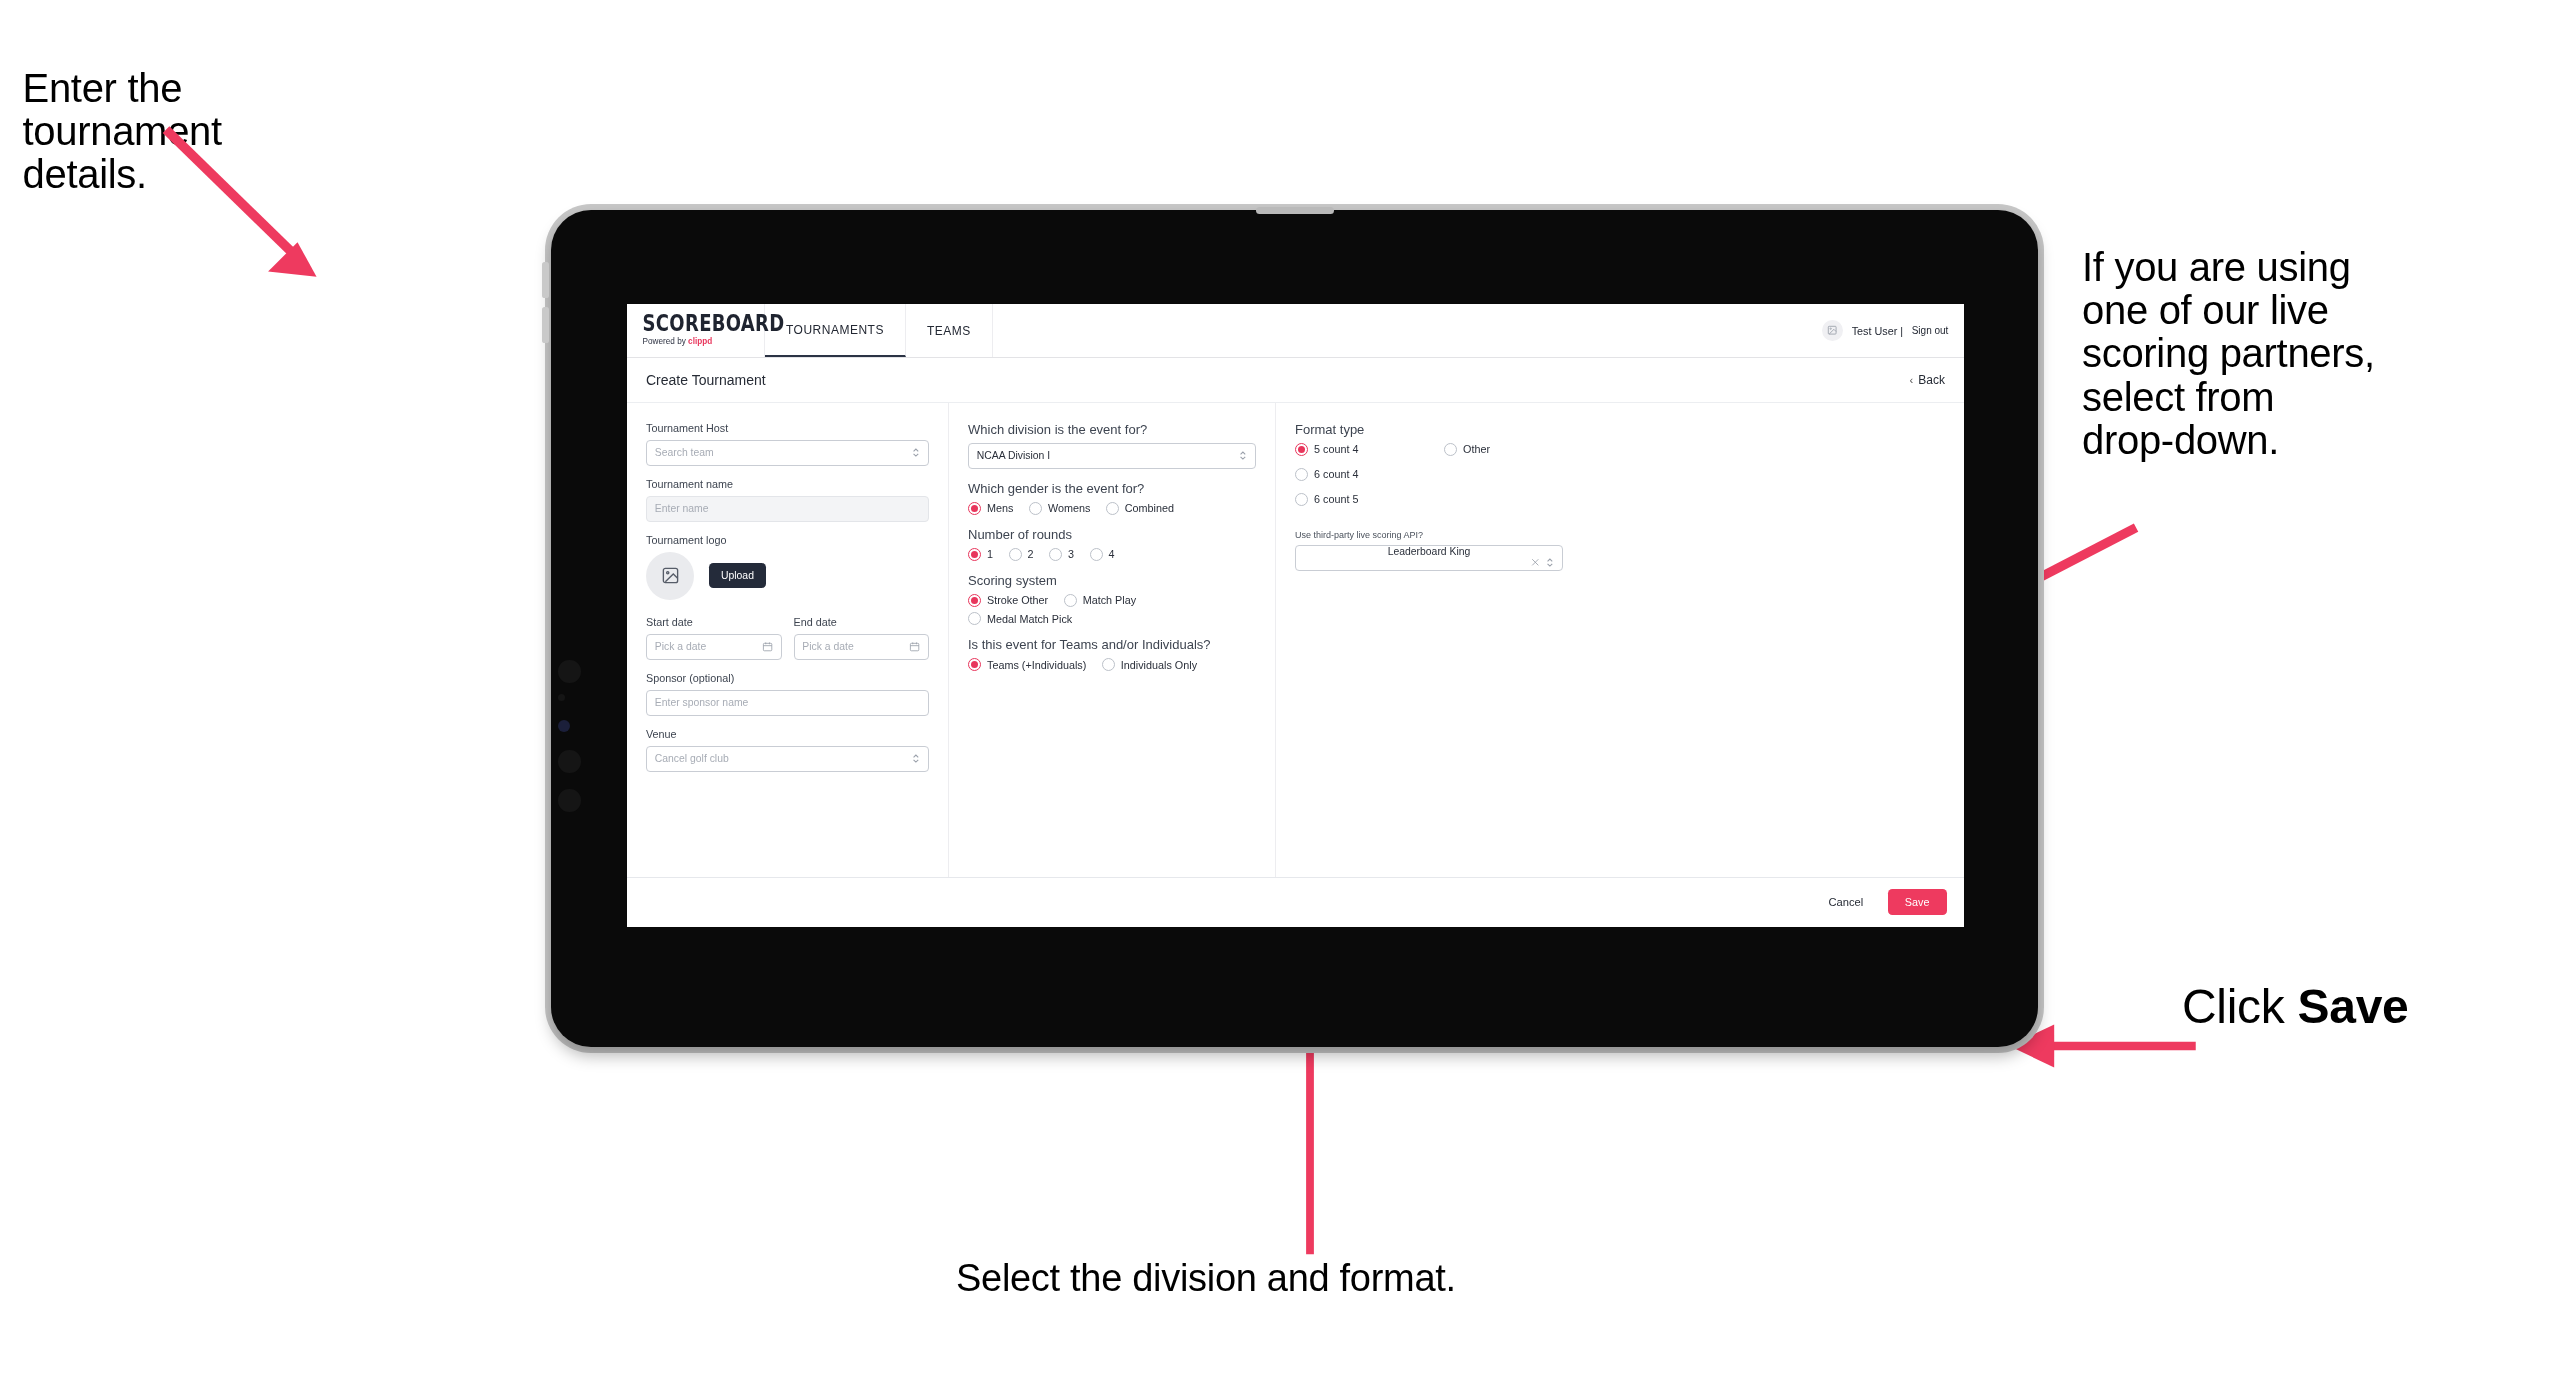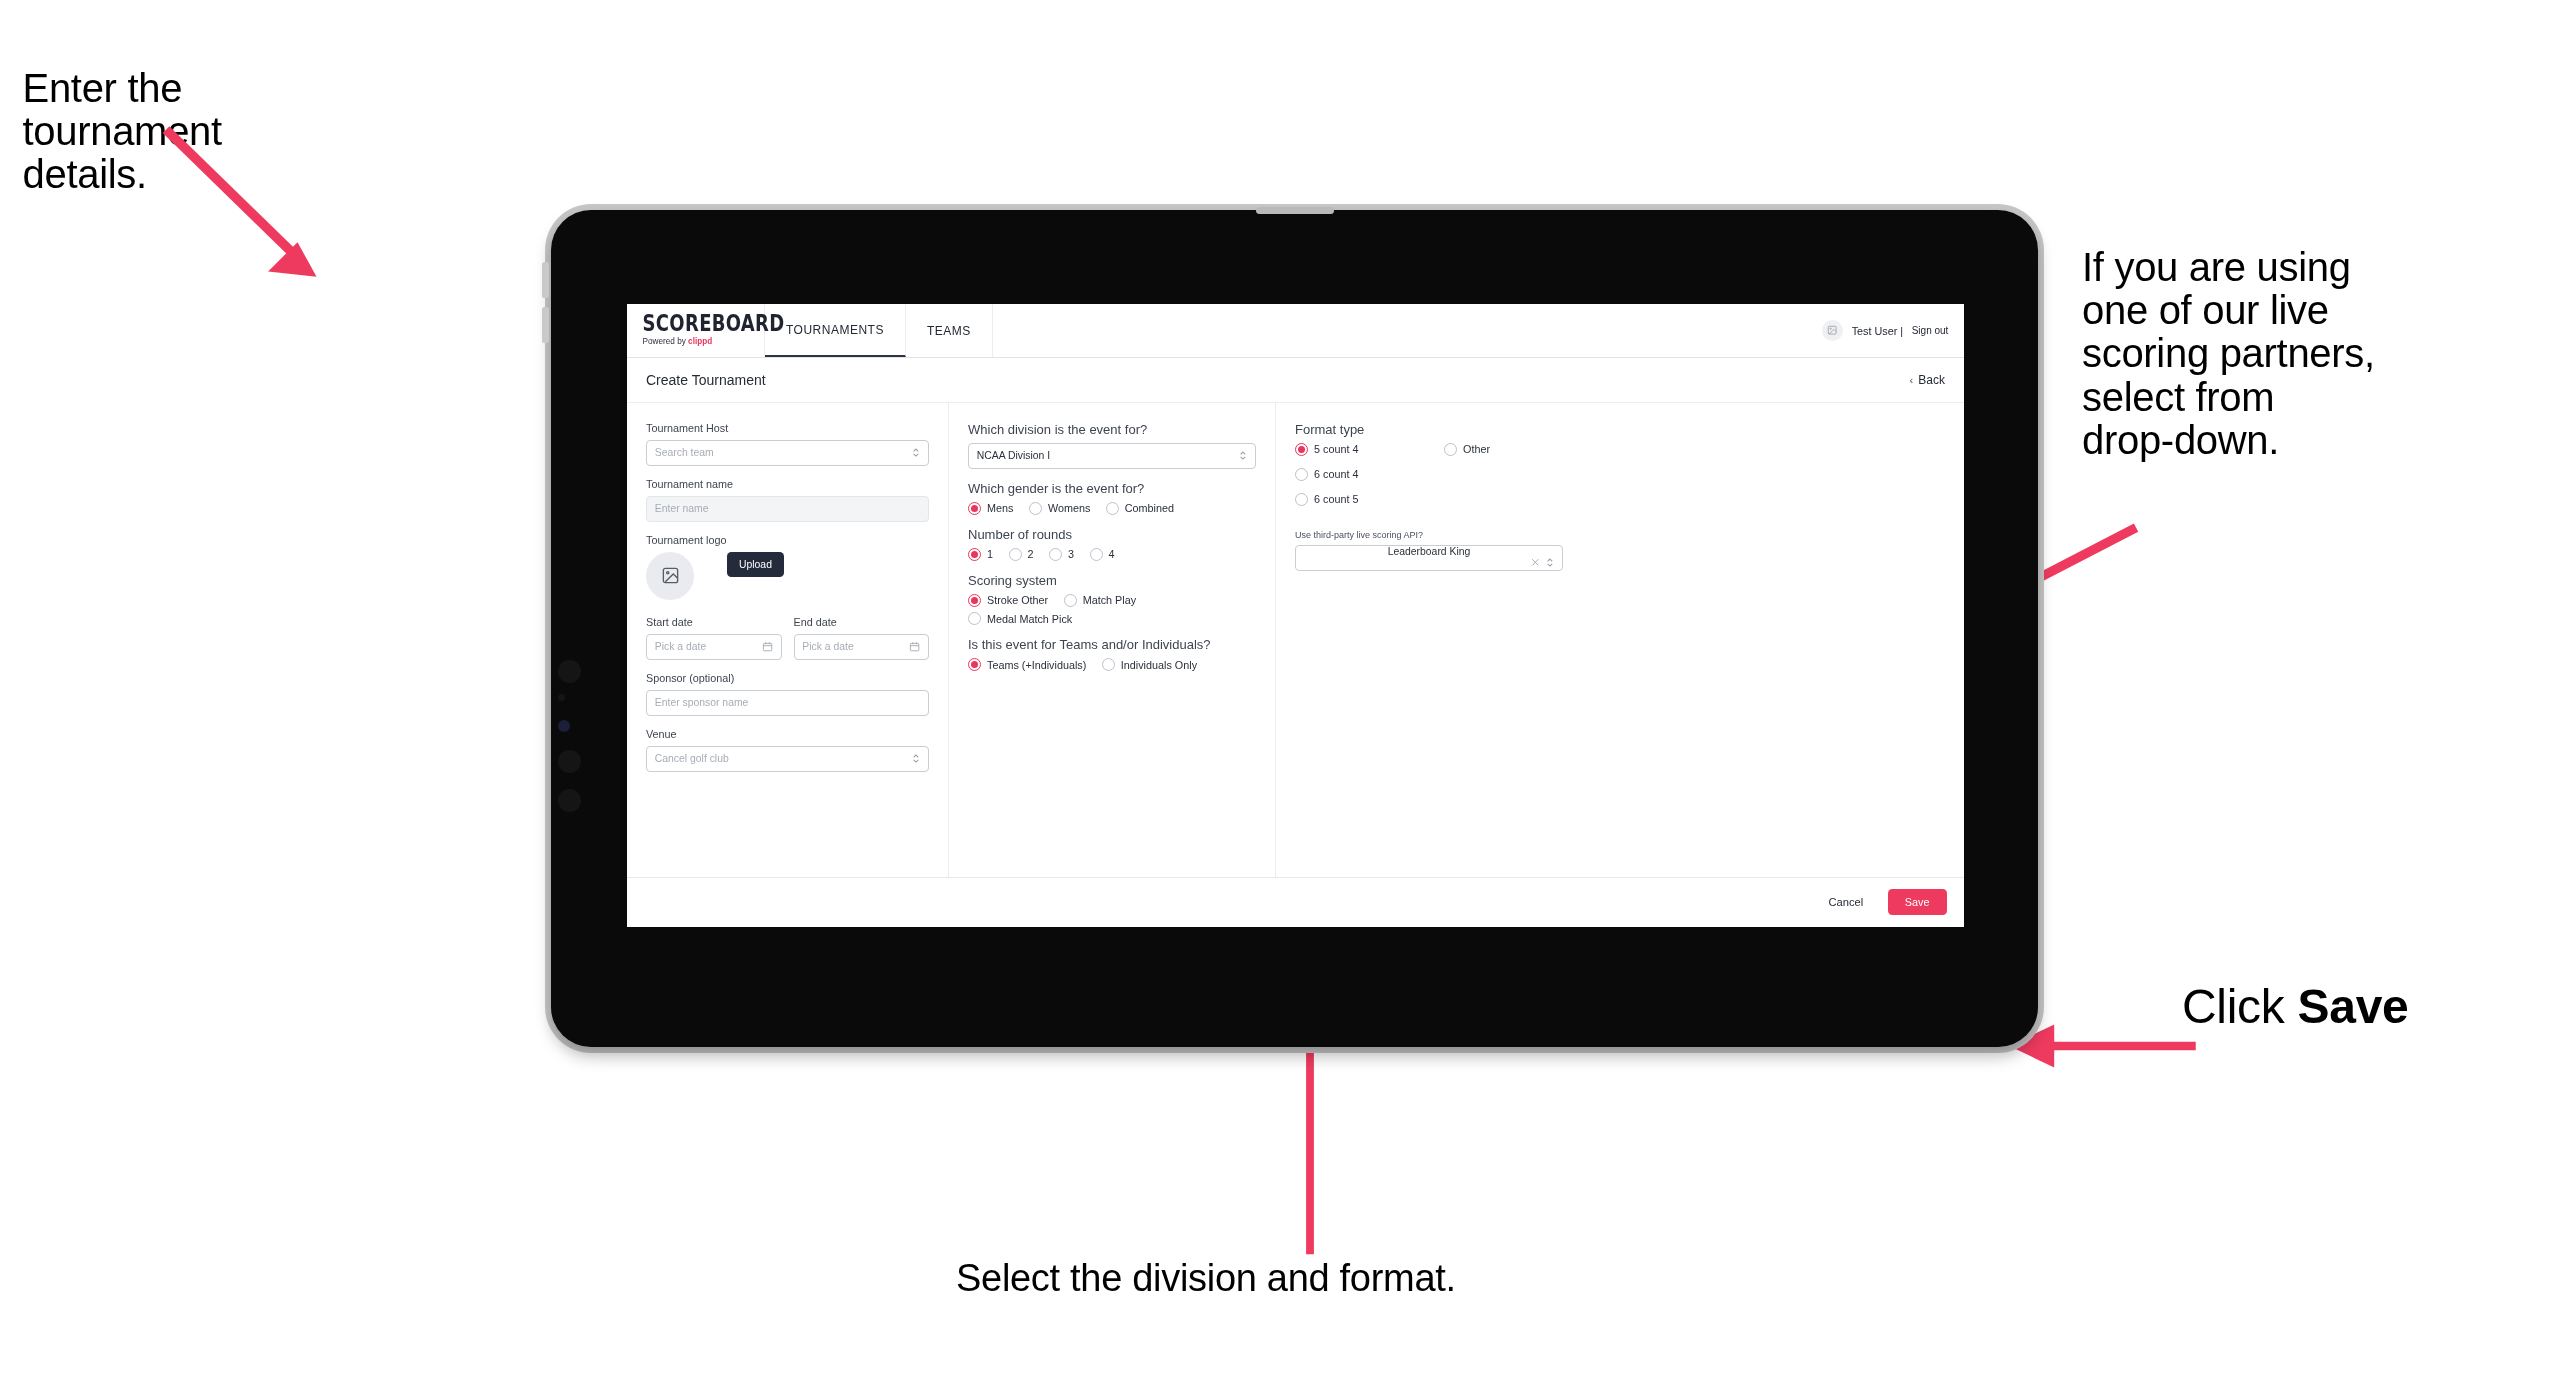--- a/index.html
+++ b/index.html
@@ -135,21 +135,21 @@
     padding: 0 7.8px; font-size: 10.4px; color:#a7acb5;
     position:relative;
   }
   .input.filled { color:#2a2f3a; }
   .input.shaded { background:#f3f4f6; border-color:#e3e5e9; }
   .input .tail { margin-left:auto; display:flex; align-items:center; gap:7px; color:#9aa0aa; }
 
   .row2 { display:flex; gap: 12px; }
   .row2 > div { flex:1; }
 
-  .logo-row { display:flex; align-items:flex-start; gap: 33px; margin-top:3.5px; margin-bottom: 14px;}
+  .logo-row { display:flex; align-items:center; gap: 15px; margin-top:3.5px; margin-bottom: 14px;}
   .logo-circle {
     width: 48px; height:48px; border-radius:50%; background:#eaebee;
     display:flex; align-items:center; justify-content:center; color:#565c68;
   }
   .upload-btn {
     background:#242b3a; color:#fff; font-size: 10.4px;
     padding: 7px 12px; border-radius: 4.3px; cursor:pointer;
   }
 
   

